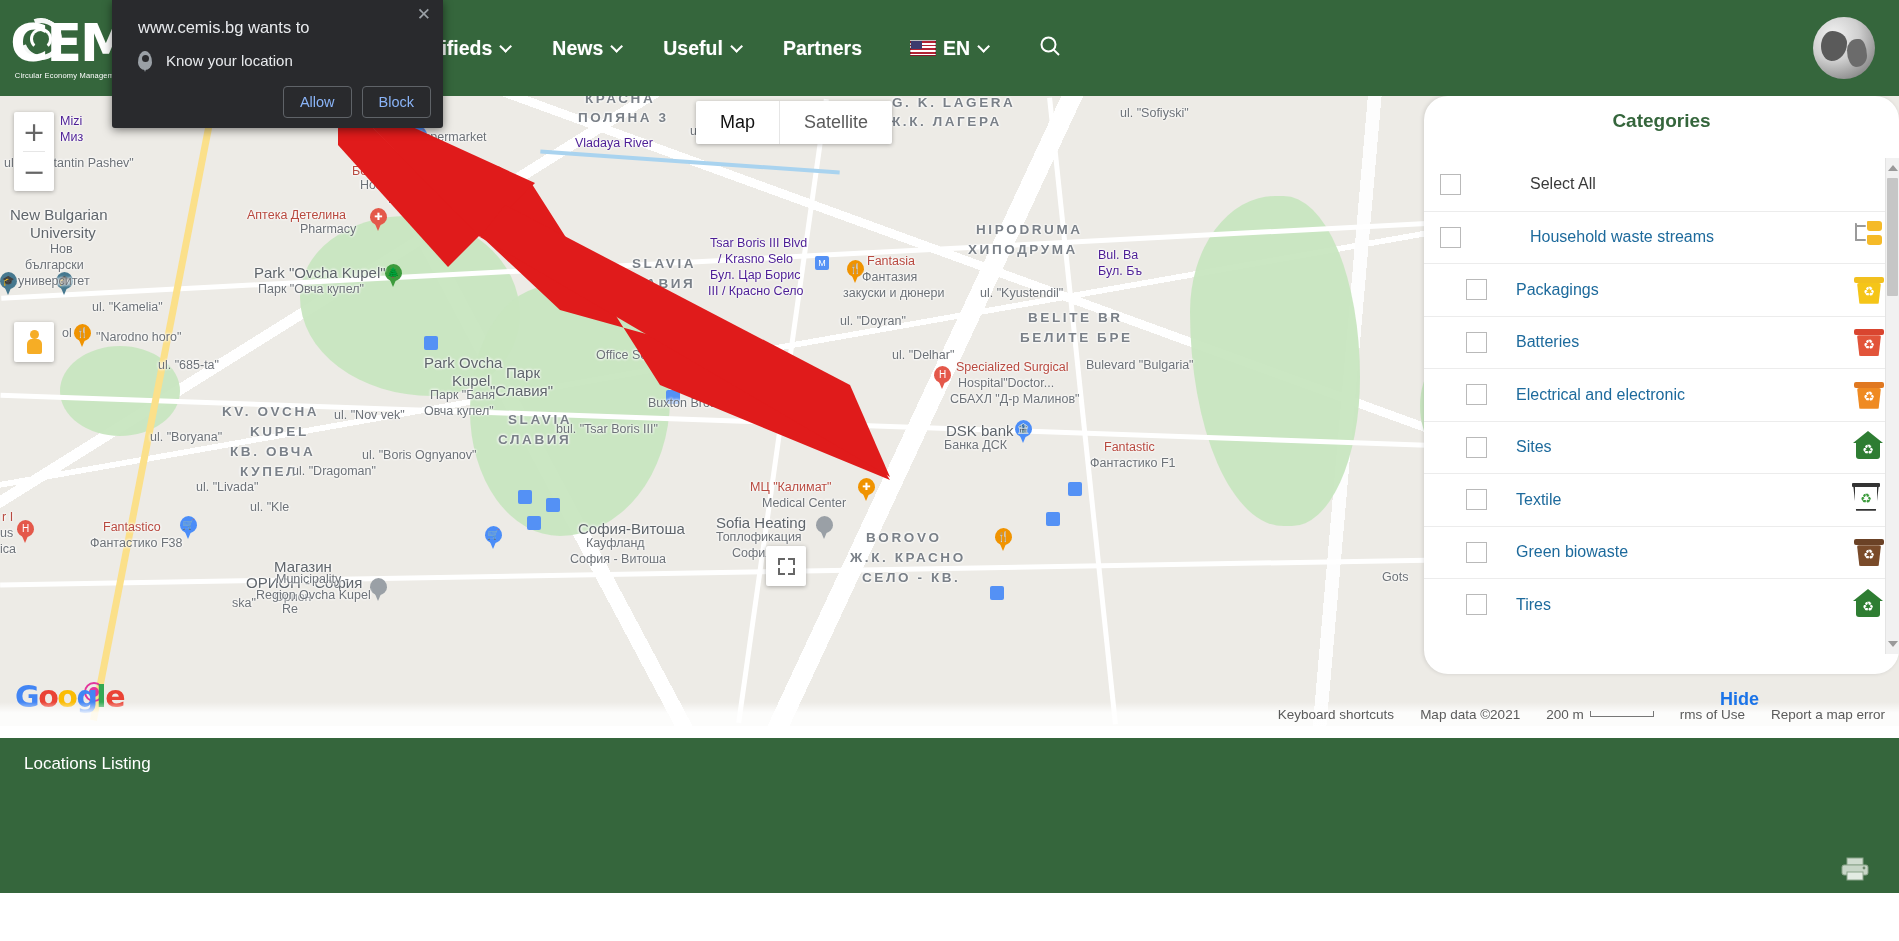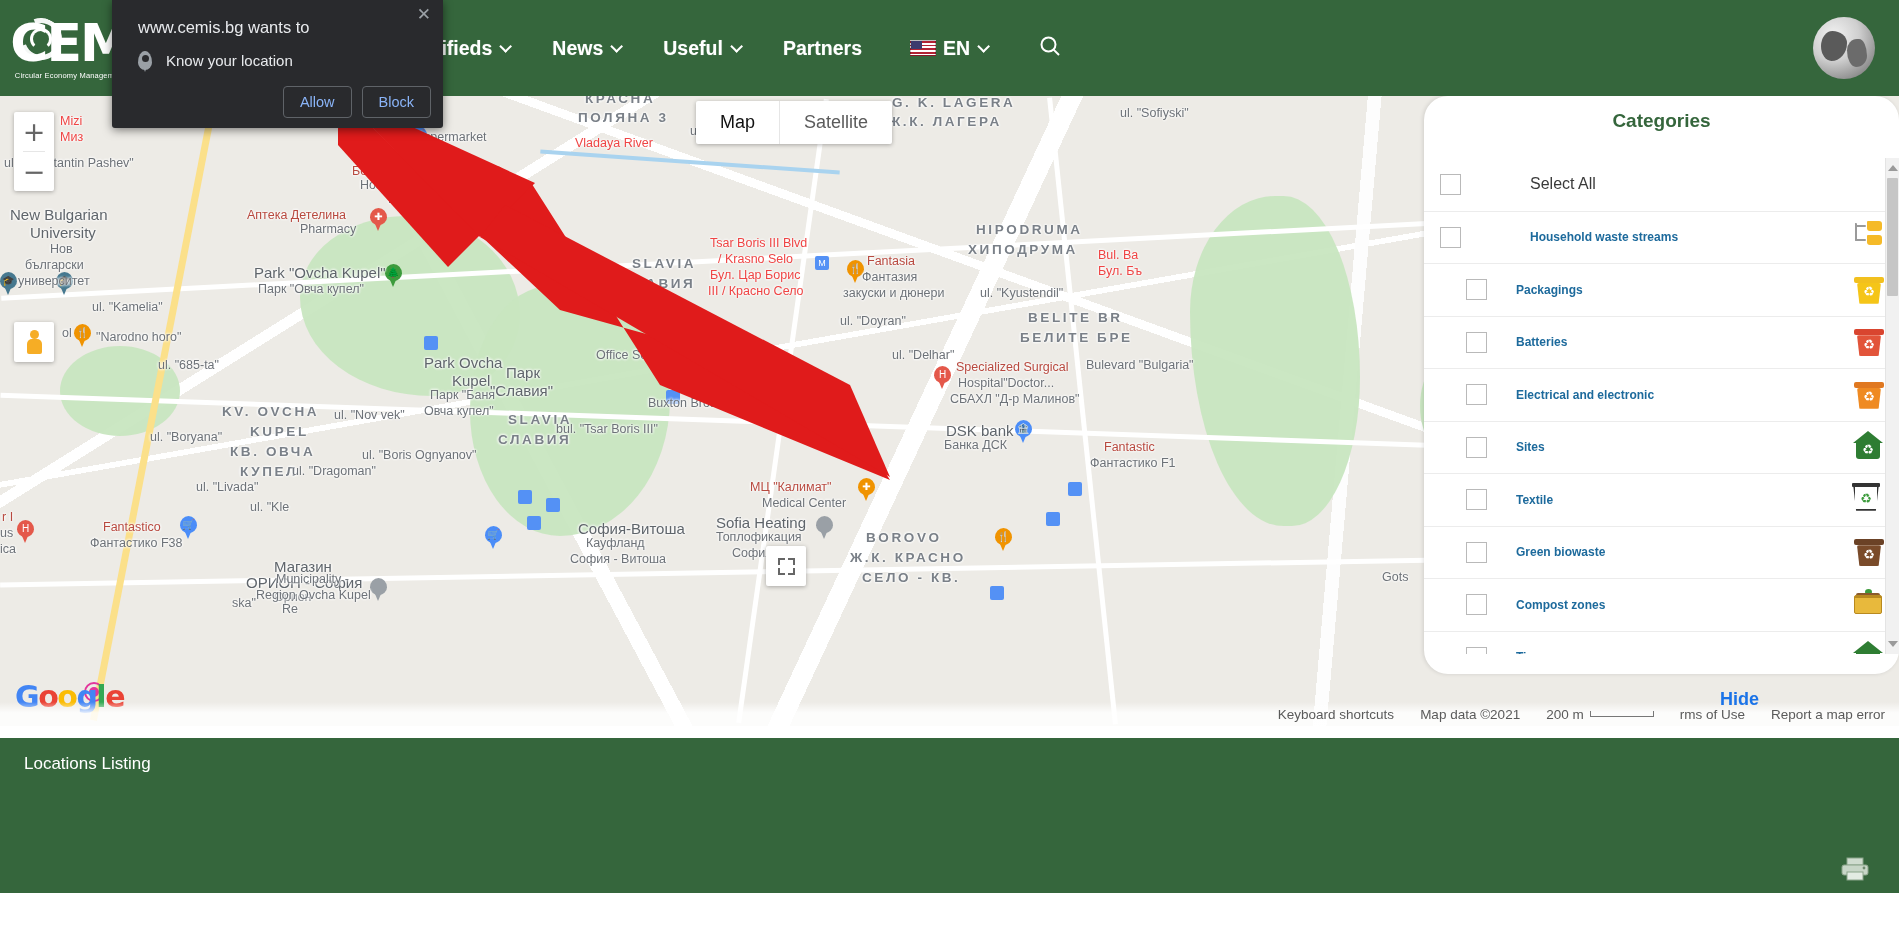--- a/index.html
+++ b/index.html
@@ -74,21 +74,21 @@
       linear-gradient(148deg, transparent 0 22.0%, #ffffff 22.0% 22.7%, transparent 22.7%),
       linear-gradient(95deg, transparent 0 70.0%, #fdfdfd 70.0% 70.7%, transparent 70.7%),
       linear-gradient(170deg, transparent 0 40.0%, #ffffff 40.0% 40.6%, transparent 40.6%),
       #edebe6; }
   .green-area { position:absolute; background:#c8e6c0; opacity:.95; }
   .road-major { position:absolute; background:#ffffff; }
   .road-yellow { position:absolute; background:#fbe08a; }
   .river { position:absolute; background:#a9d3ef; height:4px; }
   .map-label { position:absolute; color:#6d7278; font-size:12.5px;
     text-shadow:0 0 3px #fff,0 0 3px #fff,0 0 3px #fff; white-space:nowrap; pointer-events:none; }
-  .map-label.blue { color:#ef4444; }
+  .map-label.blue { color:#4c1d95; }
   .map-label.red { color:#b8493f; }
   .map-label.hood { color:#7a8088; font-weight:bold; letter-spacing:2.6px; font-size:13.5px; }
   .map-label.big { font-size:15px; color:#5f656b; }
   .poi { position:absolute; width:17px; height:23px; }
   .poi .bulb { width:17px; height:17px; border-radius:50% 50% 50% 50%/55% 55% 45% 45%;
     position:relative; }
   .poi .bulb::after { content:""; position:absolute; left:5px; bottom:-6px;
     border-left:3.5px solid transparent; border-right:3.5px solid transparent;
     border-top:7px solid currentColor; }
   .poi.orange .bulb { background:#f09300; color:#f09300; }
@@ -155,21 +155,21 @@
   .cats-title { text-align:center; color:#35663c; font-size:19px; font-weight:bold;
     padding:14px 0 26px; }
   .cat-scroll { position:relative; height:496px; overflow:hidden; padding-right:14px; }
   .cat-row { display:flex; align-items:center; height:52.5px; border-top:1px solid #ececec;
     padding-left:16px; }
   .cat-row.noline { border-top:0; }
   .cat-row.lvl0 { padding-left:16px;gap:40px; }
   .cat-row.lvl1 { padding-left:42px; }
   .cbx { width:21px; height:21px; border:1px solid #b9b9b9; background:#fff;
     flex:none; cursor:pointer; }
-  .cat-label { margin-left:29px; font-size:12px; color:#1d6a9c; font-weight:bold; }
+  .cat-label { margin-left:29px; font-size:16px; color:#1d6a9c; font-weight:normal; }
   .cat-label.plain { color:#3a3a3a; font-weight:normal; font-size:16px; }
   .cat-ico { margin-left:auto; width:32px; height:32px; flex:none; position:relative; }
   .scroll-track { position:absolute; right:0; top:0; width:14px; height:496px;
     background:#f1f1f1; border-left:1px solid #e4e4e4; cursor:pointer; }
   .scroll-thumb { position:absolute; right:1px; top:20px; width:11px; height:118px;
     background:#c6c6c6; border-radius:1px; cursor:pointer; }
   .scroll-up,.scroll-down { position:absolute; right:1px; width:11px; height:16px;
     display:flex; align-items:center; justify-content:center; cursor:pointer; }
   .scroll-up { top:2px; } .scroll-down { bottom:2px; }
   .tri-u { width:0;height:0;border-left:5px solid transparent;border-right:5px solid transparent;border-bottom:6px solid #9a9a9a; }
@@ -618,31 +618,20 @@
           <div class="cat-ico">
             <div class="bin">
               <div class="lid" style="background:#6b4226"></div>
               <div class="body" style="background:#7a4b2a"></div>
               <div class="rec">♻</div>
             </div>
           </div>
         </div>
         <div class="cat-row lvl1">
           <div class="cbx"></div>
-          <div class="cat-label">Compost zones</div>
-          <div class="cat-ico">
-            <div class="compost">
-              <div class="sprout"></div>
-              <div class="soil"></div>
-              <div class="box"></div>
-            </div>
-          </div>
-        </div>
-        <div class="cat-row lvl1">
-          <div class="cbx"></div>
           <div class="cat-label">Tires</div>
           <div class="cat-ico">
             <div class="house">
               <div class="roof"></div>
               <div class="base"></div>
               <div class="rec" style="top:62%">♻</div>
             </div>
           </div>
         </div>
       </div>

